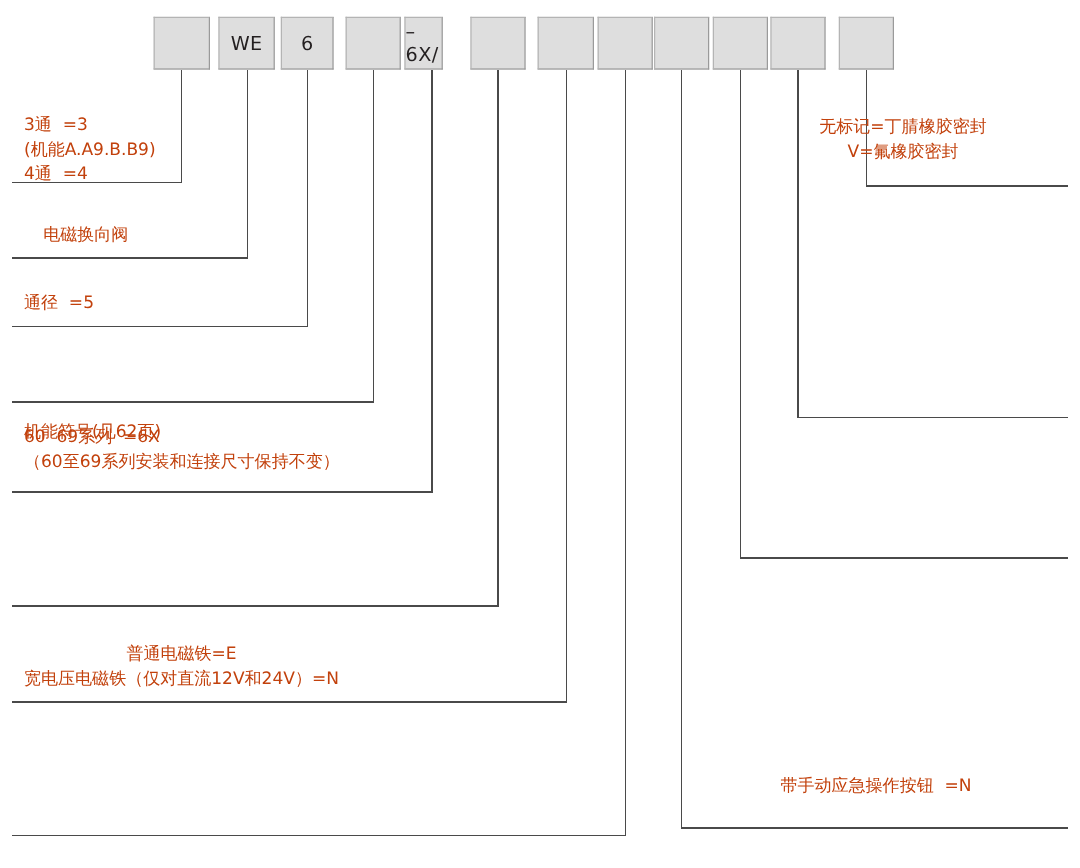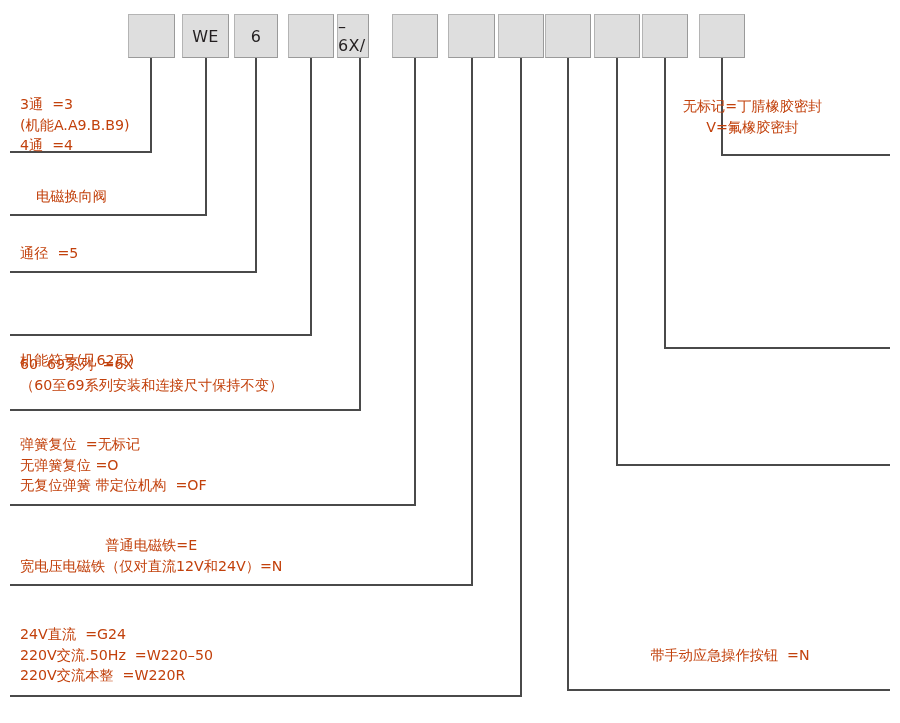--- a/index.html
+++ b/index.html
@@ -88,26 +88,20 @@
   <div class="code-box" style="left:699px;top:14px;width:46px;"></div>
 
   <div class="note" style="left:20px;top:94px;">3通  =3
 (机能A.A9.B.B9)
 4通  =4</div>
   <div class="note" style="left:36px;top:186px;">电磁换向阀</div>
   <div class="note" style="left:20px;top:243px;">通径  =5</div>
   <div class="note" style="left:20px;top:306px;margin-top:44px;">机能符号(见62页)</div>
   <div class="note" style="left:20px;top:354px;">60  69系列  =6X
 （60至69系列安装和连接尺寸保持不变）</div>
-  <div class="note" style="left:20px;top:434px;">弹簧复位  =无标记
-无弹簧复位 =O
-无复位弹簧 带定位机构  =OF</div>
   <div class="note" style="left:20px;top:535px;text-align:center;">普通电磁铁=E
 宽电压电磁铁（仅对直流12V和24V）=N</div>
-  <div class="note" style="left:20px;top:624px;">24V直流  =G24
-220V交流.50Hz  =W220–50
-220V交流本整  =W220R</div>
 
   <div class="note right-al" style="left:620px;top:96px;width:265px;">无标记=丁腈橡胶密封
 V=氟橡胶密封</div>
   <div class="note center-al" style="left:580px;top:645px;width:300px;">带手动应急操作按钮  =N</div>
 
 </div>
 
 </body></html>

